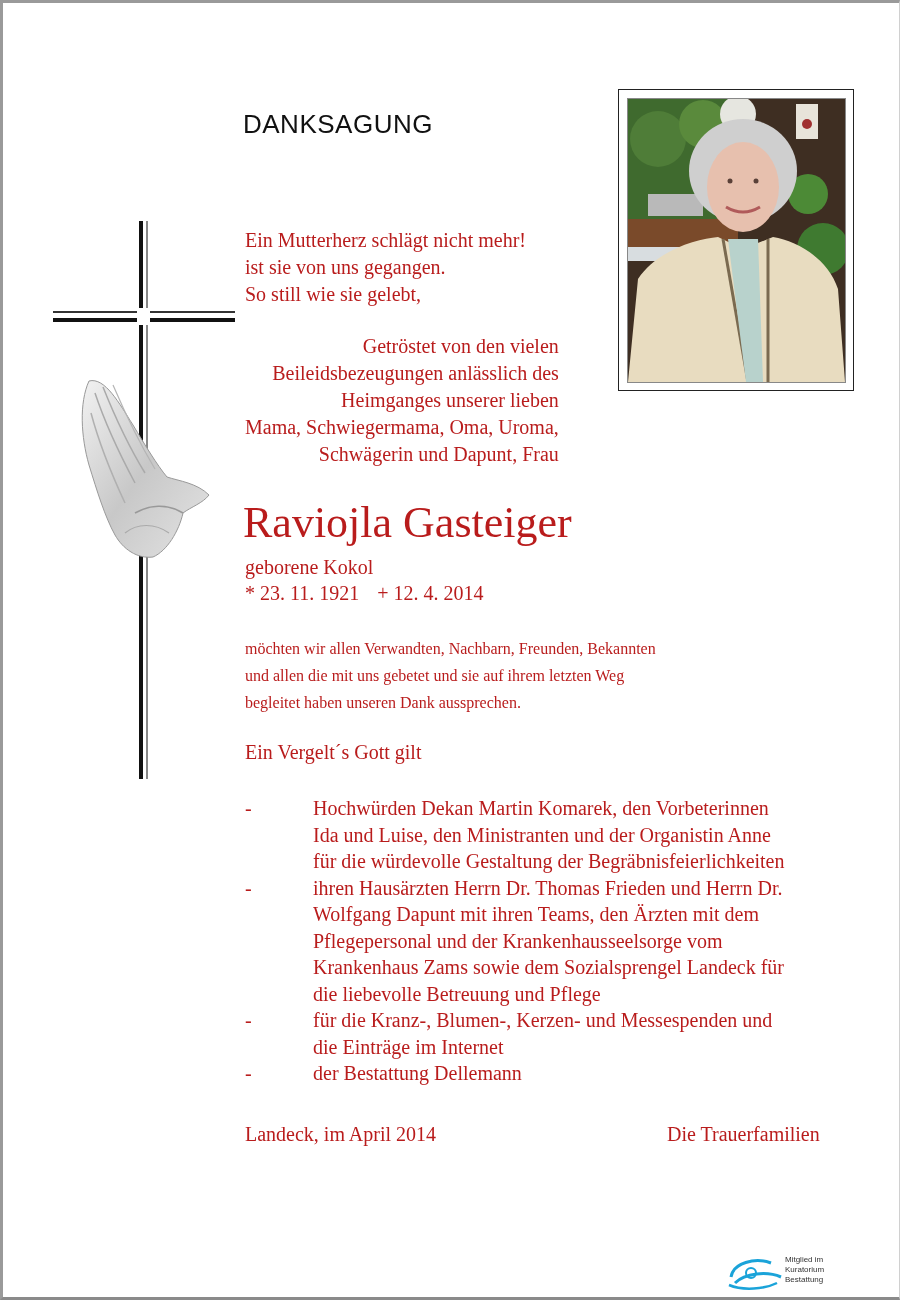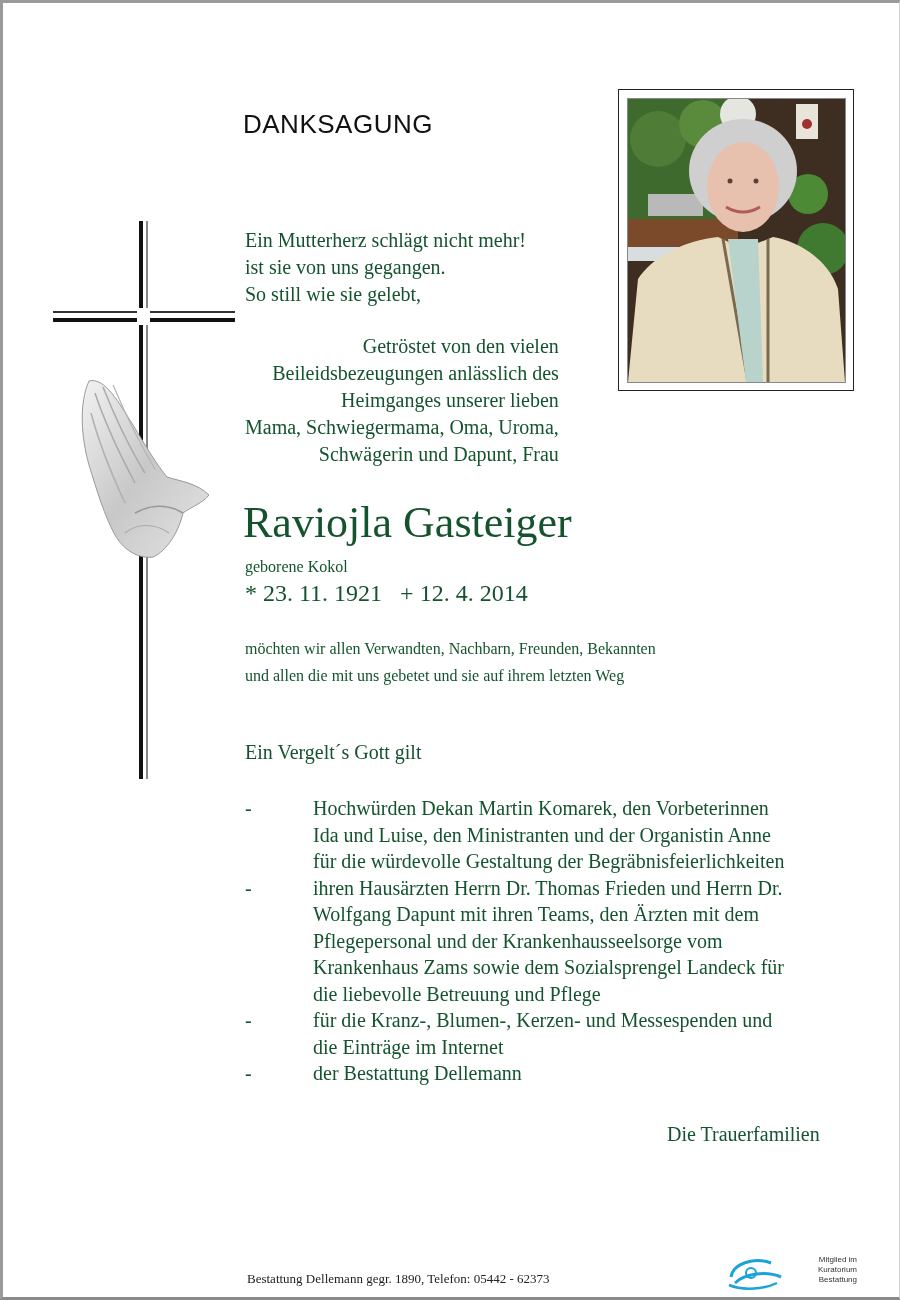--- a/index.html
+++ b/index.html
@@ -3,53 +3,53 @@
   <meta charset="utf-8">
   <style>
     html, body { margin: 0; padding: 0; background: #ffffff; }
     body { width: 900px; height: 1300px; position: relative; overflow: hidden; }
     .page {
       position: absolute; left: 0; top: 0; width: 896px; height: 1294px;
       border-top: 3px solid #9a9a9a; border-left: 3px solid #9a9a9a;
       border-right: 1px solid #d0d0d0; border-bottom: 3px solid #8a8a8a;
       background: #ffffff;
     }
-    .serif { font-family: "Liberation Serif", "DejaVu Serif", serif; color: #14532d; }
+    .serif { font-family: "Liberation Serif", "DejaVu Serif", serif; color: #b91c1c; }
     .sans { font-family: "Liberation Sans", "DejaVu Sans", sans-serif; color: #111; }
 
     .title { position: absolute; left: 240px; top: 106px; font-size: 26px; letter-spacing: 0.5px; }
 
     .poem { position: absolute; left: 242px; top: 224px; font-size: 20px; line-height: 27px; }
     .poem div { white-space: nowrap; }
 
     .intro { position: absolute; left: 242px; top: 330px; font-size: 20px; line-height: 27px; }
     .intro div { white-space: nowrap; text-align: right; }
 
     .name { position: absolute; left: 240px; top: 494px; font-size: 44px; line-height: 52px; white-space: nowrap; }
-    .born { position: absolute; left: 242px; top: 551px; font-size: 16px; line-height: 26px; white-space: nowrap; }
-    .dates { position: absolute; left: 242px; top: 577px; font-size: 24px; line-height: 26px; white-space: nowrap; }
+    .born { position: absolute; left: 242px; top: 551px; font-size: 20px; line-height: 26px; white-space: nowrap; }
+    .dates { position: absolute; left: 242px; top: 577px; font-size: 20px; line-height: 26px; white-space: nowrap; }
     .dates .death { margin-left: 18px; }
 
     .thanks { position: absolute; left: 242px; top: 632px; font-size: 16px; line-height: 27px; }
     .thanks div { white-space: nowrap; }
 
     .vergelt { position: absolute; left: 242px; top: 736px; font-size: 20px; line-height: 27px; white-space: nowrap; }
 
     .list { position: absolute; left: 242px; top: 792px; font-size: 20px; line-height: 26.5px; }
     .list-item { position: relative; padding-left: 68px; }
     .list-item .dash { position: absolute; left: 0; top: 0; }
     .list-item div.line { white-space: nowrap; }
 
     .closing { position: absolute; left: 242px; top: 1118px; font-size: 20px; line-height: 27px; white-space: nowrap; }
     .signature { position: absolute; left: 648px; top: 1118px; font-size: 20px; line-height: 27px; white-space: nowrap; margin-left: 16px; }
 
     .footer-text { position: absolute; left: 244px; top: 1268px; font-size: 13px; white-space: nowrap; color: #222; }
 
     .logo { position: absolute; left: 722px; top: 1248px; width: 140px; height: 40px; }
-    .logo-text { position: absolute; left: 60px; top: 4px; font-size: 8px; line-height: 10px; color: #333; text-align: right; width: 72px; }
+    .logo-text { position: absolute; left: 60px; top: 4px; font-size: 8px; line-height: 10px; color: #333; text-align: left; width: 72px; }
 
     
     .cross { position: absolute; left: 50px; top: 218px; width: 182px; height: 558px; }
     .bar { position: absolute; }
 
     
     .hands { position: absolute; left: 72px; top: 370px; width: 140px; height: 190px; }
 
     
     .photo-frame { position: absolute; left: 615px; top: 86px; width: 234px; height: 300px; border: 1.5px solid #222; background: #fff; }
@@ -143,20 +143,21 @@
 
   <div class="name serif">Raviojla Gasteiger</div>
   <div class="born serif">geborene Kokol</div>
   <div class="dates serif">
     <span>* 23. 11. 1921</span><span class="death">+ 12. 4. 2014</span>
   </div>
 
   <div class="thanks serif">
     <div>möchten wir allen Verwandten, Nachbarn, Freunden, Bekannten</div>
     <div>und allen die mit uns gebetet und sie auf ihrem letzten Weg</div>
+    <div>begleitet haben unseren Dank aussprechen.</div>
   </div>
 
   <div class="vergelt serif">Ein Vergelt´s Gott gilt</div>
 
   <div class="list serif">
     <div class="list-item">
       <span class="dash">-</span>
       <div class="line">Hochwürden Dekan Martin Komarek, den Vorbeterinnen</div>
       <div class="line">Ida und Luise, den Ministranten und der Organistin Anne</div>
       <div class="line">für die würdevolle Gestaltung der Begräbnisfeierlichkeiten</div>
@@ -173,23 +174,23 @@
       <span class="dash">-</span>
       <div class="line">für die Kranz-, Blumen-, Kerzen- und Messespenden und</div>
       <div class="line">die Einträge im Internet</div>
     </div>
     <div class="list-item">
       <span class="dash">-</span>
       <div class="line">der Bestattung Dellemann</div>
     </div>
   </div>
 
+  <div class="closing serif">Landeck, im April 2014</div>
   <div class="signature serif">Die Trauerfamilien</div>
 
-  <div class="footer-text serif">Bestattung Dellemann gegr. 1890, Telefon: 05442 - 62373</div>
 
   <div class="logo">
     <svg width="70" height="40" viewBox="0 0 70 40">
       <path d="M6 26 C 8 12, 30 6, 46 12" stroke="#1aa3d9" stroke-width="3" fill="none"></path>
       <path d="M10 32 C 20 22, 42 20, 56 26" stroke="#1aa3d9" stroke-width="3" fill="none"></path>
       <path d="M4 34 C 18 40, 40 38, 52 32" stroke="#1aa3d9" stroke-width="2.5" fill="none"></path>
       <circle cx="26" cy="22" r="5" stroke="#1aa3d9" stroke-width="2" fill="none"></circle>
     </svg>
     <div class="logo-text sans">
       <div>Mitglied im</div>

